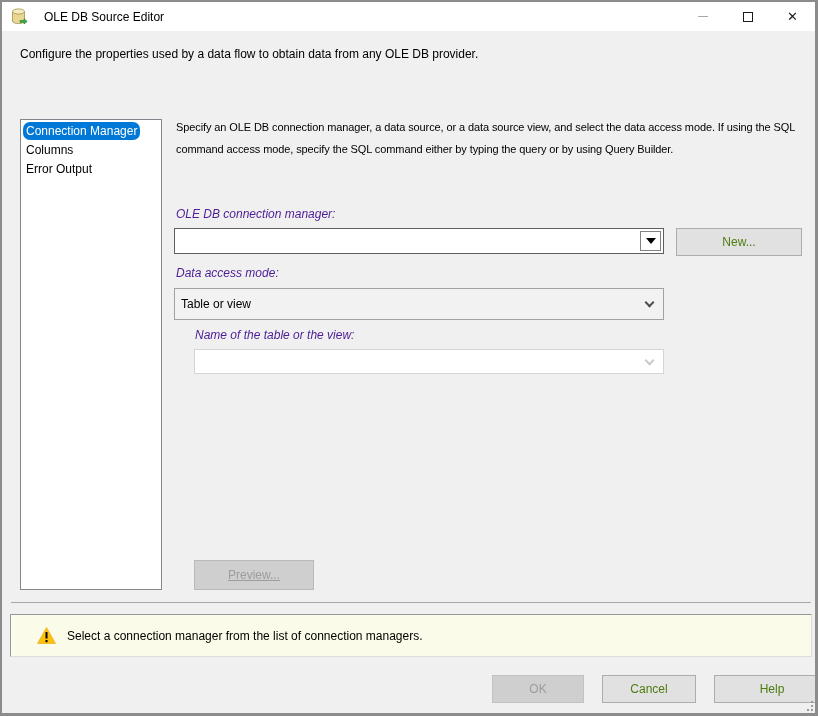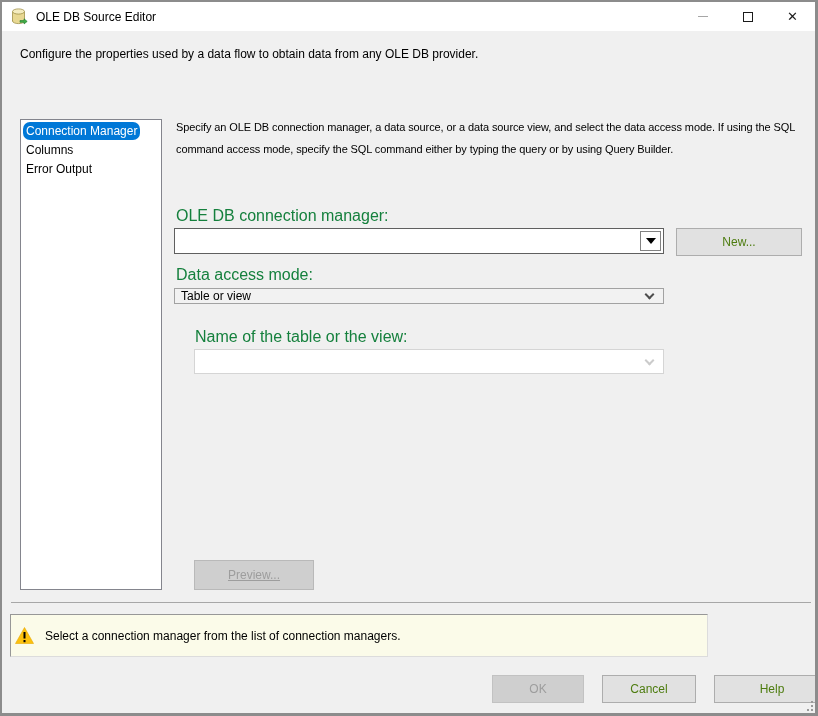--- a/index.html
+++ b/index.html
@@ -12,21 +12,21 @@
     border:2px solid #8c8c8c; border-right-width:3px; border-bottom-width:3px;
     overflow:hidden;
   }
 
   
   .titlebar {
     position:absolute; top:0; left:0; right:0; height:29px;
     background:#ffffff; display:flex; align-items:center;
   }
   .app-icon { margin-left:9px; width:17px; height:17px; flex:0 0 auto; }
-  .title-text { margin-left:8px; font-size:12px; color:#000; }
+  .title-text { margin-left:16px; font-size:12px; color:#000; }
   .win-btns { margin-left:auto; display:flex; height:100%; }
   .win-btn { width:45px; height:100%; display:flex; align-items:center; justify-content:center; }
   .glyph-min { width:10px; height:1px; background:#a6a6a6; }
   .glyph-max { width:10px; height:10px; border:1px solid #1b1b1b; background:transparent; }
   .glyph-close { font-size:13px; color:#1b1b1b; line-height:1; }
 
   
   .intro { position:absolute; left:18px; top:45px; font-size:12px; color:#000; }
 
   
@@ -35,21 +35,21 @@
     background:#ffffff; border:1px solid #84858d; padding:2px 2px;
   }
   .nav-item { display:block; font-size:12px; color:#000; padding:2px 3px; margin-bottom:1px; white-space:nowrap; }
   .nav-item.selected { background:#0078d7; color:#fff; width:fit-content;border-radius:7px; }
 
   
   .instructions {
     position:absolute; left:174px; top:114px; width:640px;
     font-size:11px; line-height:22px; color:#000; letter-spacing:-0.1px;
   }
-  .field-label { position:absolute; font-size:16px; color:#15803d; white-space:nowrap; }
+  .field-label { position:absolute; font-size:12px; color:#4c1d95; white-space:nowrap;font-style:italic; }
   #lbl-conn { left:174px; top:205px; }
   #lbl-mode { left:174px; top:264px; }
   #lbl-name { left:193px; top:326px; }
 
   
   .combo-classic {
     position:absolute; left:172px; top:226px; width:490px; height:26px;
     background:#fff; border:1px solid #5f5f5f;
   }
   .combo-classic .combo-text {
@@ -62,21 +62,21 @@
     display:flex; align-items:center; justify-content:center;
   }
   .tri-down {
     width:0; height:0;
     border-left:5px solid transparent; border-right:5px solid transparent;
     border-top:6px solid #000;
   }
 
   
   .combo-flat {
-    position:absolute; left:172px; top:286px; width:490px; height:16px;
+    position:absolute; left:172px; top:286px; width:490px; height:32px;
     background:#f2f2f2; border:1px solid #a2a2a2;
     display:flex; align-items:center; padding-left:6px;
     font-size:12px; color:#000;
   }
   .chevron {
     position:absolute; right:10px; top:50%;
     width:7px; height:7px; margin-top:-5px;
     border-right:2px solid #4d4d4d; border-bottom:2px solid #4d4d4d;
     transform:rotate(45deg);
   }
@@ -95,24 +95,24 @@
   #btn-new { left:674px; top:226px; width:126px; height:28px; }
   .btn.disabled { background:#cfcfcf; border-color:#c2c2c2; color:#9d9d9d; }
   #btn-preview { left:192px; top:558px; width:120px; height:30px; border-color:#b9b9b9;text-decoration:underline; }
   #btn-ok     { left:490px; top:673px; width:92px; height:28px; }
   #btn-cancel { left:600px; top:673px; width:94px; height:28px;text-align:right; }
   #btn-help   { left:712px; top:673px; width:116px; height:28px; }
 
   
   .divider { position:absolute; left:9px; top:600px; width:800px; height:1px; background:#a7a7a7; }
   .warnbar {
-    position:absolute; left:8px; top:612px; width:698px; height:43px;
+    position:absolute; left:8px; top:612px; width:802px; height:43px;
     background:#fbfbe9;
     border:1px solid; border-color:#979797 #dcdcdc #dcdcdc #979797;
-    display:flex; align-items:center; padding-left:4px;
+    display:flex; align-items:center; padding-left:26px;
   }
   .warn-icon { width:19px; height:17px; flex:0 0 auto; }
   .warn-text { margin-left:11px; font-size:12px; color:#000; }
 
   
   .resize-grip { position:absolute; right:1px; bottom:1px; width:12px; height:12px; }
 </style>
 </head>
 <body>
 

